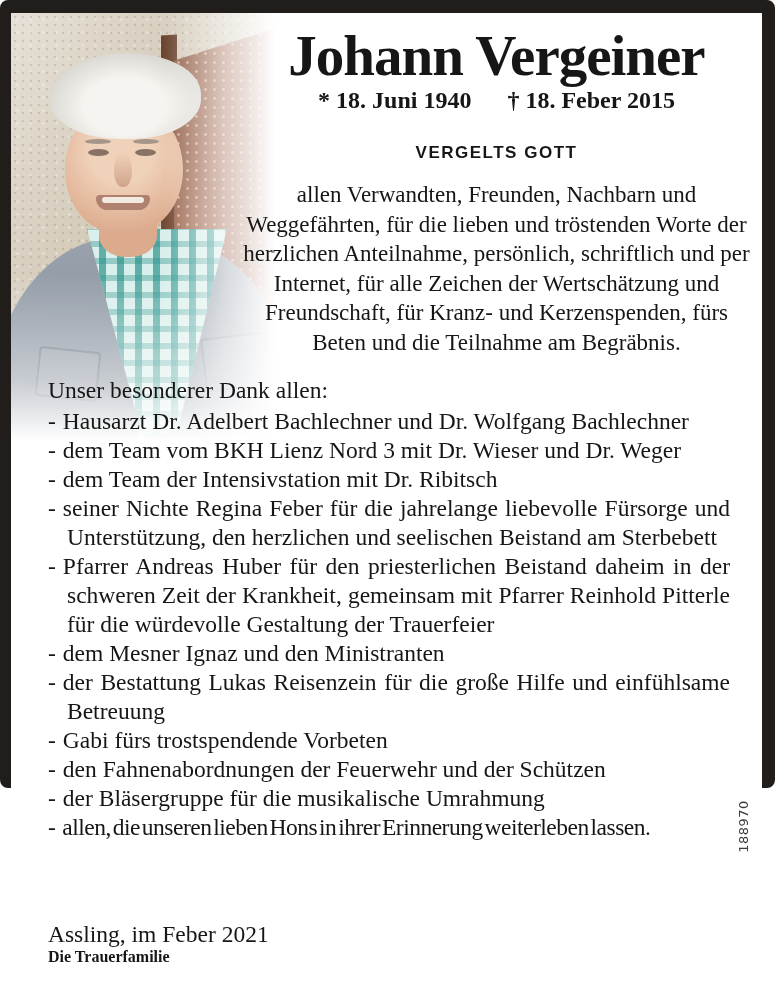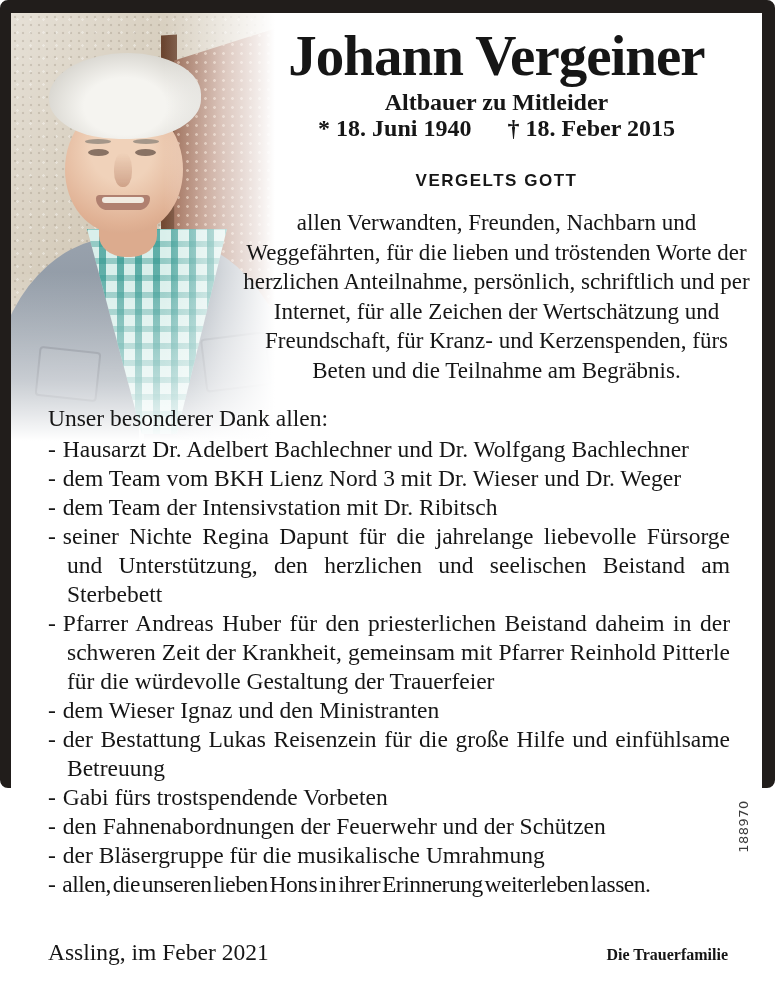--- a/index.html
+++ b/index.html
@@ -85,21 +85,21 @@
   .thanks-par{margin-top:13px;font-size:23px;line-height:29.5px;}
 
   .dank{margin:18px 32px 0 37px;font-size:23.5px;position:relative;z-index:2;}
   .dank-heading{line-height:30px;margin-bottom:2px;}
   .thanks-list{list-style:none;margin:0;padding:0;}
   .thanks-list li{padding-left:19px;text-indent:-19px;text-align:justify;line-height:29px;}
   .thanks-list li:last-child{letter-spacing:-.5px;word-spacing:-3.5px;}
   .marker{margin-right:7px;}
 
   .footer{margin:auto 34px 14px 37px;display:flex;justify-content:space-between;
-        align-items:baseline;position:relative;z-index:2;}
+        align-items:baseline;position:relative;z-index:2;flex-direction:column;}
   .footer-place{font-size:23.5px;}
   .footer-signature{font-size:16px;font-weight:bold;}
 
   .print-number{position:absolute;right:-16px;top:806px;width:70px;text-align:center;
         transform:rotate(-90deg);font-family:"DejaVu Sans","Liberation Sans",sans-serif;
         font-size:13px;color:#3c3c3c;letter-spacing:.5px;z-index:3;}
 </style>
 </head>
 <body>
 
@@ -129,42 +129,41 @@
               <div class="teeth"></div>
             </div>
           </div>
         </div>
         <div class="hair"></div>
       </div>
     </div>
 
     <div class="right-col">
       <div class="deceased-name">Johann Vergeiner</div>
-      <div class="deceased-subtitle">Altbauer zu Mitleider</div>
       <div class="dates">
         <span class="birth">* 18. Juni 1940</span><span class="death">† 18. Feber 2015</span>
       </div>
       <div class="headline">VERGELTS GOTT</div>
       <div class="thanks-par">allen Verwandten, Freunden, Nachbarn und Weggefährten, für die lieben und tröstenden Worte der herzlichen Anteilnahme, persönlich, schriftlich und per Internet, für alle Zeichen der Wertschätzung und Freundschaft, für Kranz- und Kerzenspenden, fürs Beten und die Teilnahme am Begräbnis.</div>
     </div>
 
     <div class="dank">
       <div class="dank-heading">Unser besonderer Dank allen:</div>
       <ul class="thanks-list">
         <li><span class="marker">-</span><span class="item-text">Hausarzt Dr. Adelbert Bachlechner und Dr. Wolfgang Bachlechner</span></li>
 
         <li><span class="marker">-</span><span class="item-text">dem Team vom BKH Lienz Nord 3 mit Dr. Wieser und Dr. Weger</span></li>
 
         <li><span class="marker">-</span><span class="item-text">dem Team der Intensivstation mit Dr. Ribitsch</span></li>
 
-        <li><span class="marker">-</span><span class="item-text">seiner Nichte Regina Dapunt für die jahrelange liebevolle Fürsorge und Unterstützung, den herzlichen und seelischen Beistand am Sterbebett</span></li>
+        <li><span class="marker">-</span><span class="item-text">seiner Nichte Regina Feber für die jahrelange liebevolle Fürsorge und Unterstützung, den herzlichen und seelischen Beistand am Sterbebett</span></li>
 
         <li><span class="marker">-</span><span class="item-text">Pfarrer Andreas Huber für den priesterlichen Beistand daheim in der schweren Zeit der Krankheit, gemeinsam mit Pfarrer Reinhold Pitterle für die würdevolle Gestaltung der Trauerfeier</span></li>
 
-        <li><span class="marker">-</span><span class="item-text">dem Wieser Ignaz und den Ministranten</span></li>
+        <li><span class="marker">-</span><span class="item-text">dem Mesner Ignaz und den Ministranten</span></li>
 
         <li><span class="marker">-</span><span class="item-text">der Bestattung Lukas Reisenzein für die große Hilfe und einfühlsame Betreuung</span></li>
 
         <li><span class="marker">-</span><span class="item-text">Gabi fürs trostspendende Vorbeten</span></li>
 
         <li><span class="marker">-</span><span class="item-text">den Fahnenabordnungen der Feuerwehr und der Schützen</span></li>
 
         <li><span class="marker">-</span><span class="item-text">der Bläsergruppe für die musikalische Umrahmung</span></li>
 
         <li><span class="marker">-</span><span class="item-text">allen, die unseren lieben Hons in ihrer Erinnerung weiterleben lassen.</span></li>

